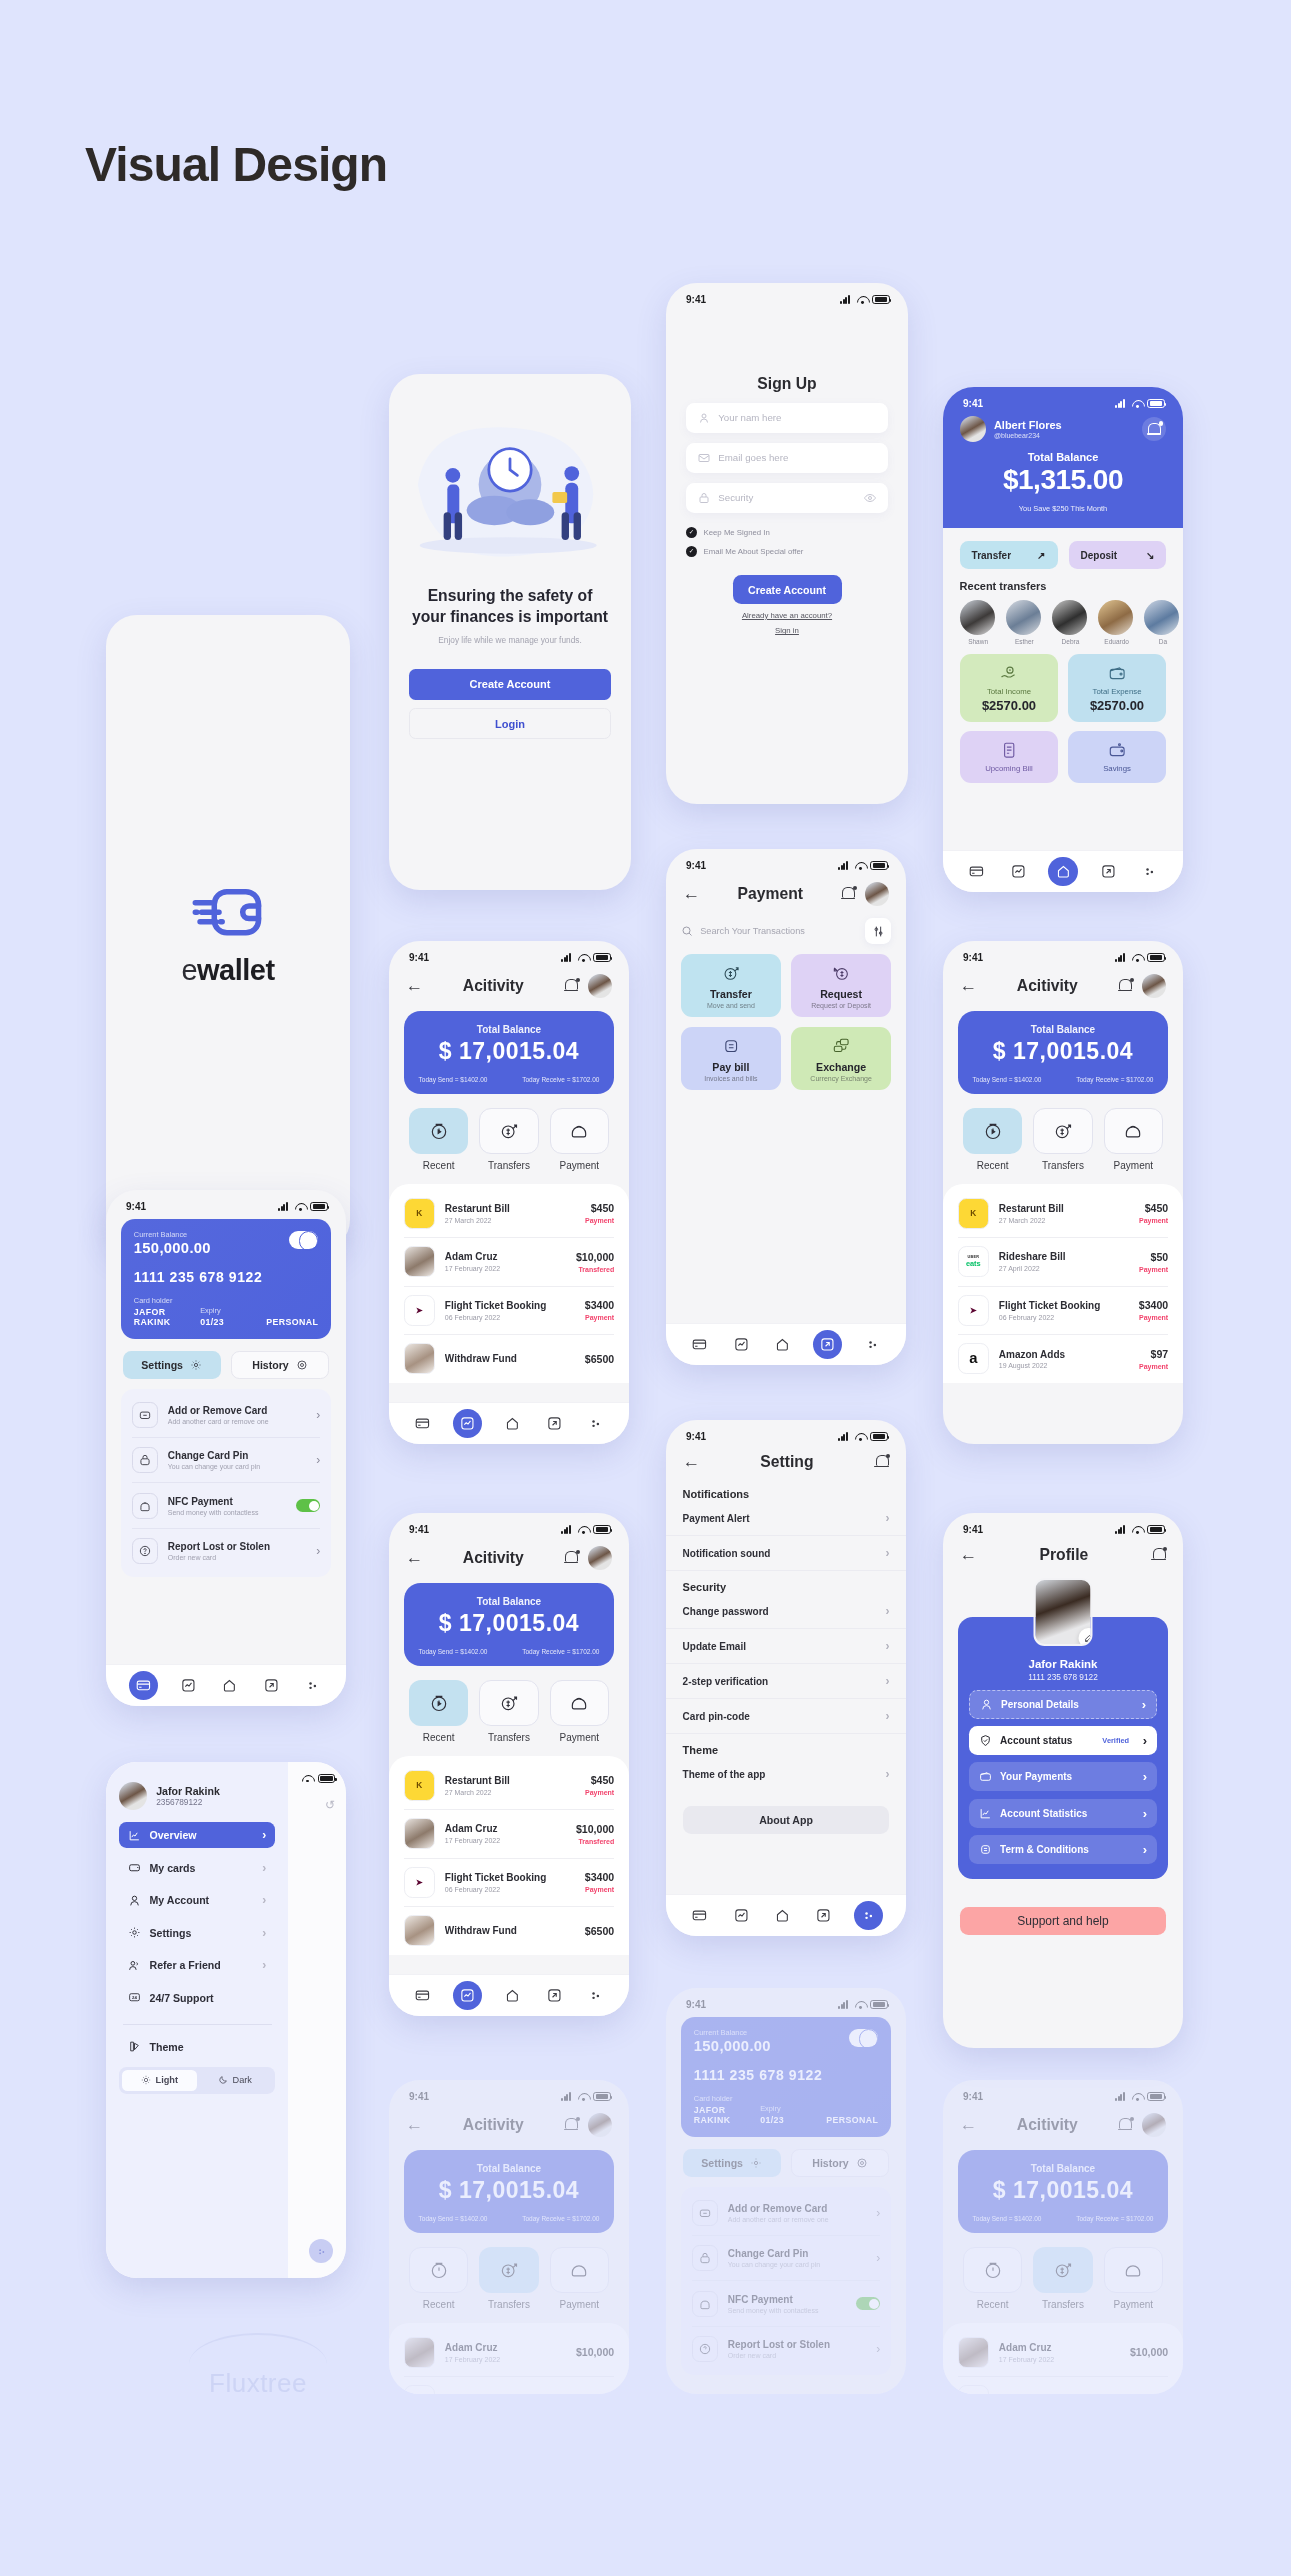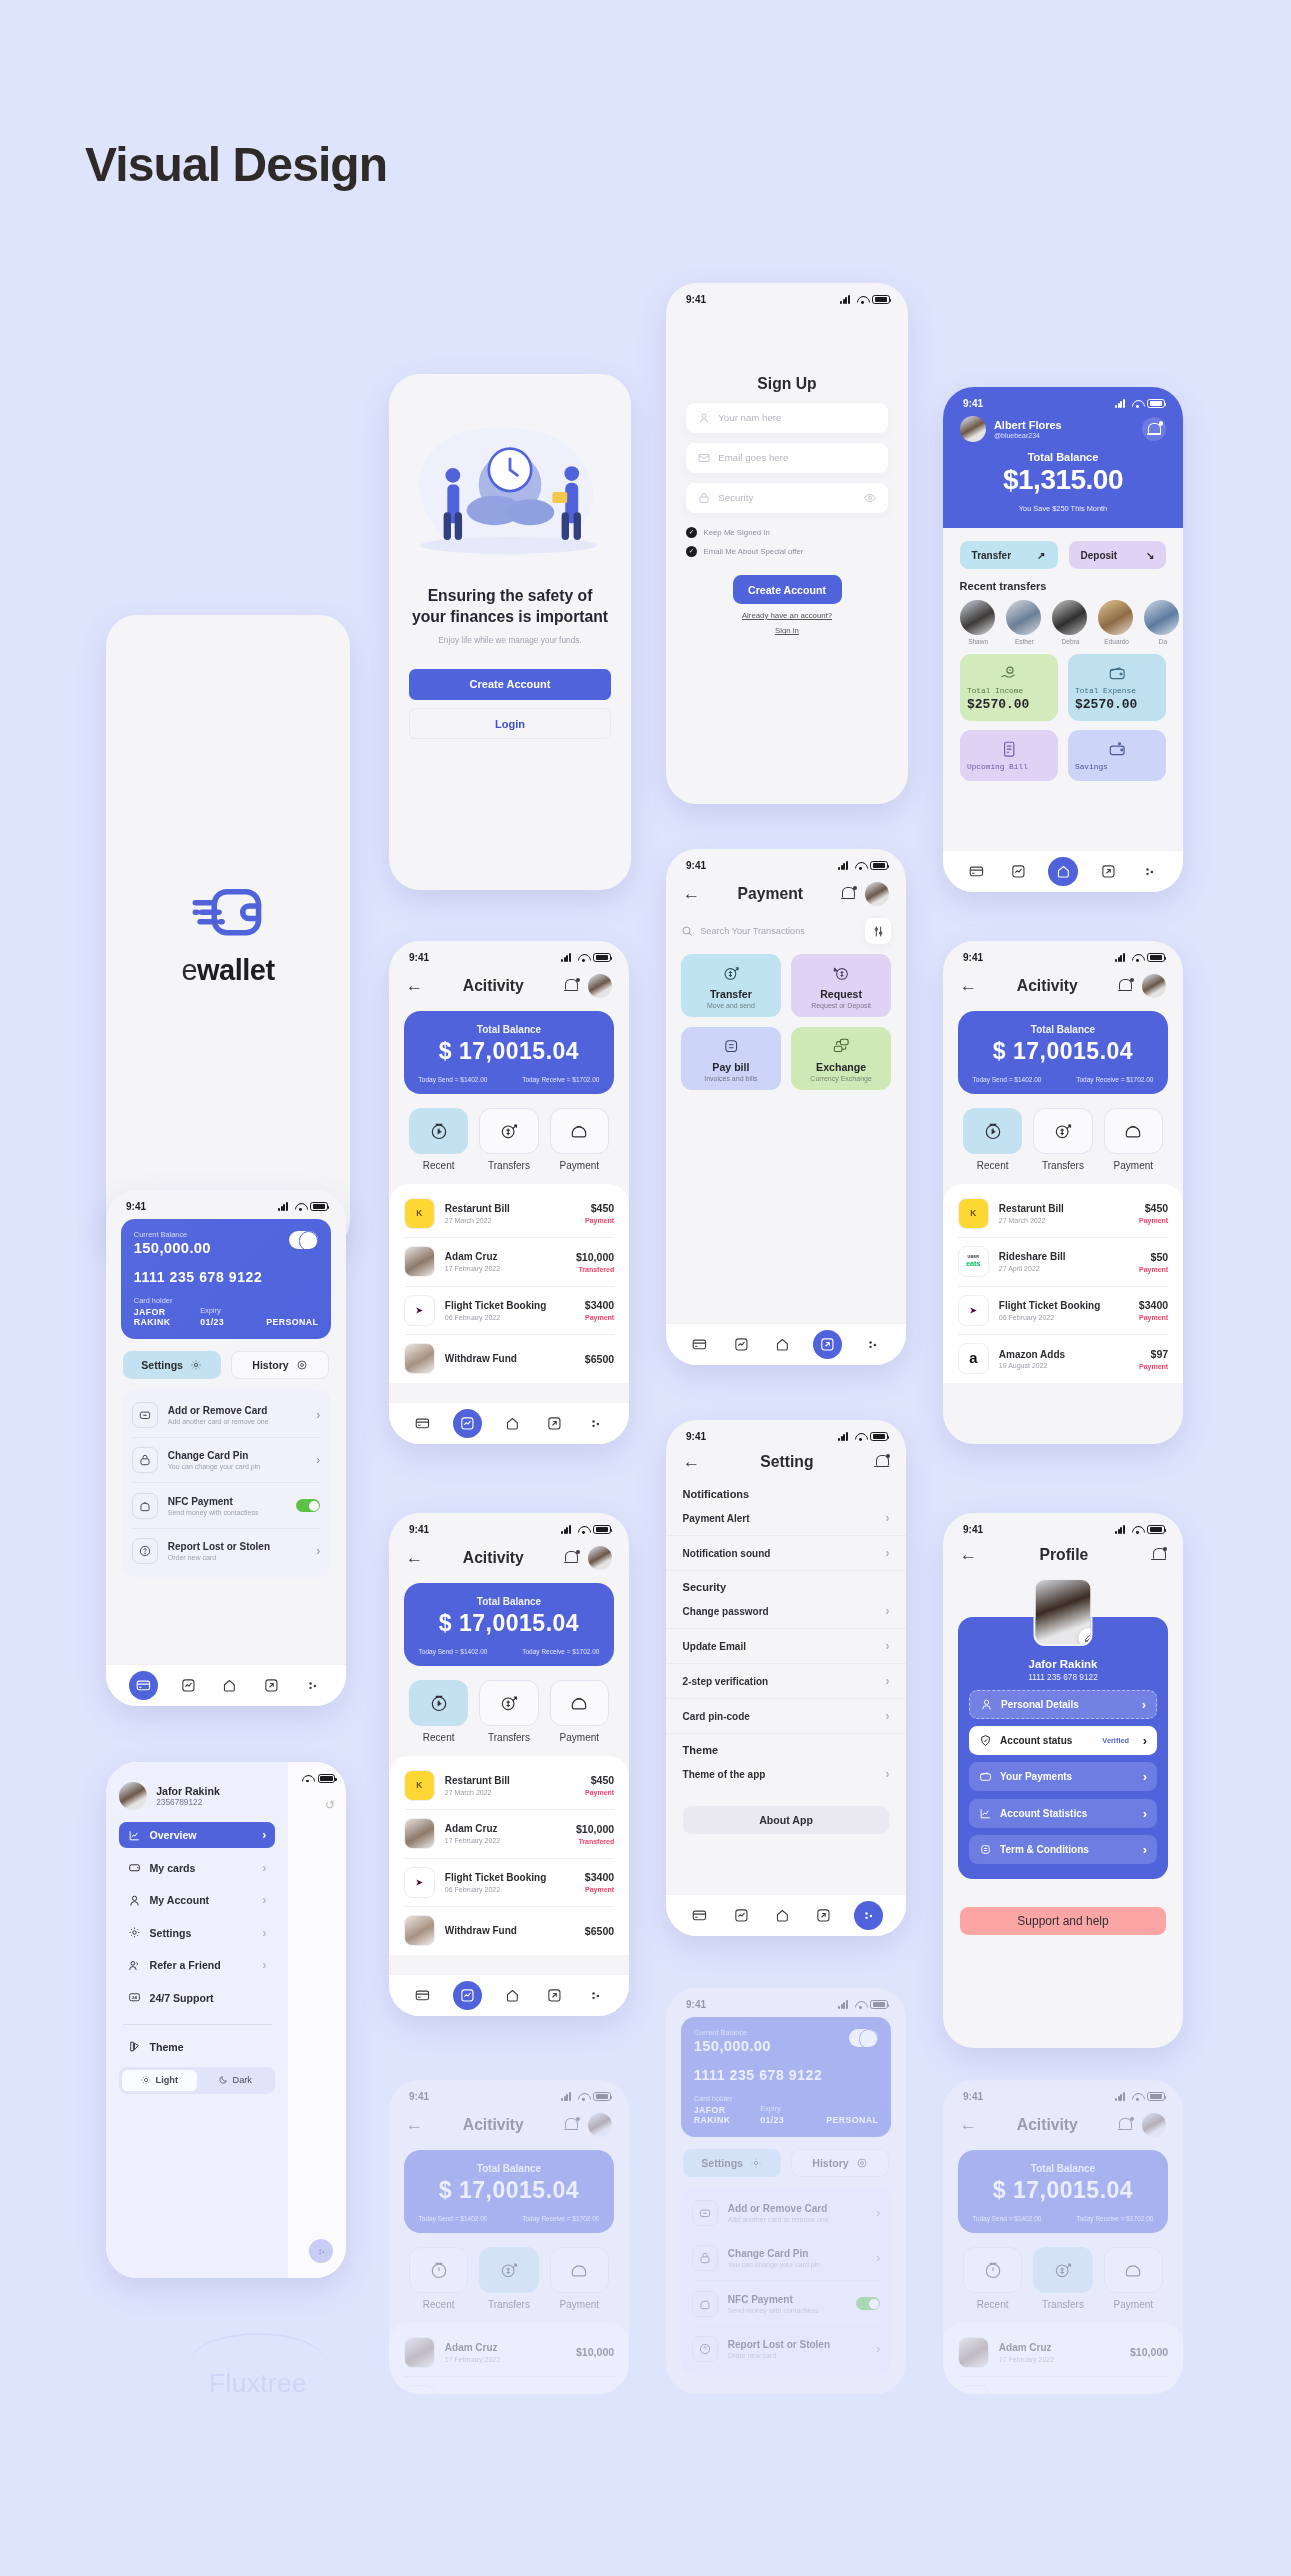--- a/index.html
+++ b/index.html
@@ -194,21 +194,21 @@
   .home-save { text-align:center; font-size:7.4px; opacity:.9; margin-top:8px;}
   .act-row { display:flex; gap:11px; padding: 13px 16.6px 0; }
   .act-chip { flex:1; height:28px; border-radius:8.3px; display:flex;align-items:center;justify-content:space-between;
     padding:0 12px; font-size:10px; font-weight:600; cursor:pointer;}
   .sec-h { font-size: 11px; font-weight:bold; padding: 11px 16.6px 0; }
   .ppl { display:flex; gap:9.2px; padding: 7.4px 0 0 16.6px; overflow:hidden; }
   .ppl .p { text-align:center; flex:none; width:37px;}
   .ppl .pv { width:35px;height:35px;border-radius:50%; }
   .ppl .pn { font-size:6.5px; color:#8a8a96; margin-top:3.7px; }
   .grid2 { display:grid; grid-template-columns:1fr 1fr; gap:9.2px; padding: 9.2px 16.6px 0; }
-  .gcard { border-radius:11px; padding:9.2px 7.4px; text-align:left;font-family:Liberation Mono, monospace; }
+  .gcard { border-radius:11px; padding:9.2px 7.4px; text-align:center; }
   .gcard .gi { height:20px; display:flex;align-items:center;justify-content:center;}
   .gcard .gl { font-size:7.8px; margin-top:3.7px; }
   .gcard .gv { font-size:13px; font-weight:bold; margin-top:1.8px; color:#25252c;}
 
   
   .search {
     margin: 3.7px 14.8px 0; height:28px; display:flex; align-items:center; gap:7.4px;
   }
   .search .inp { flex:1; display:flex;align-items:center;gap:7.4px; font-size:9.2px; color:#a6a6b2;}
   .search .filt { width:26px;height:26px;background:#fff;border-radius:7.4px;display:flex;align-items:center;justify-content:center;

